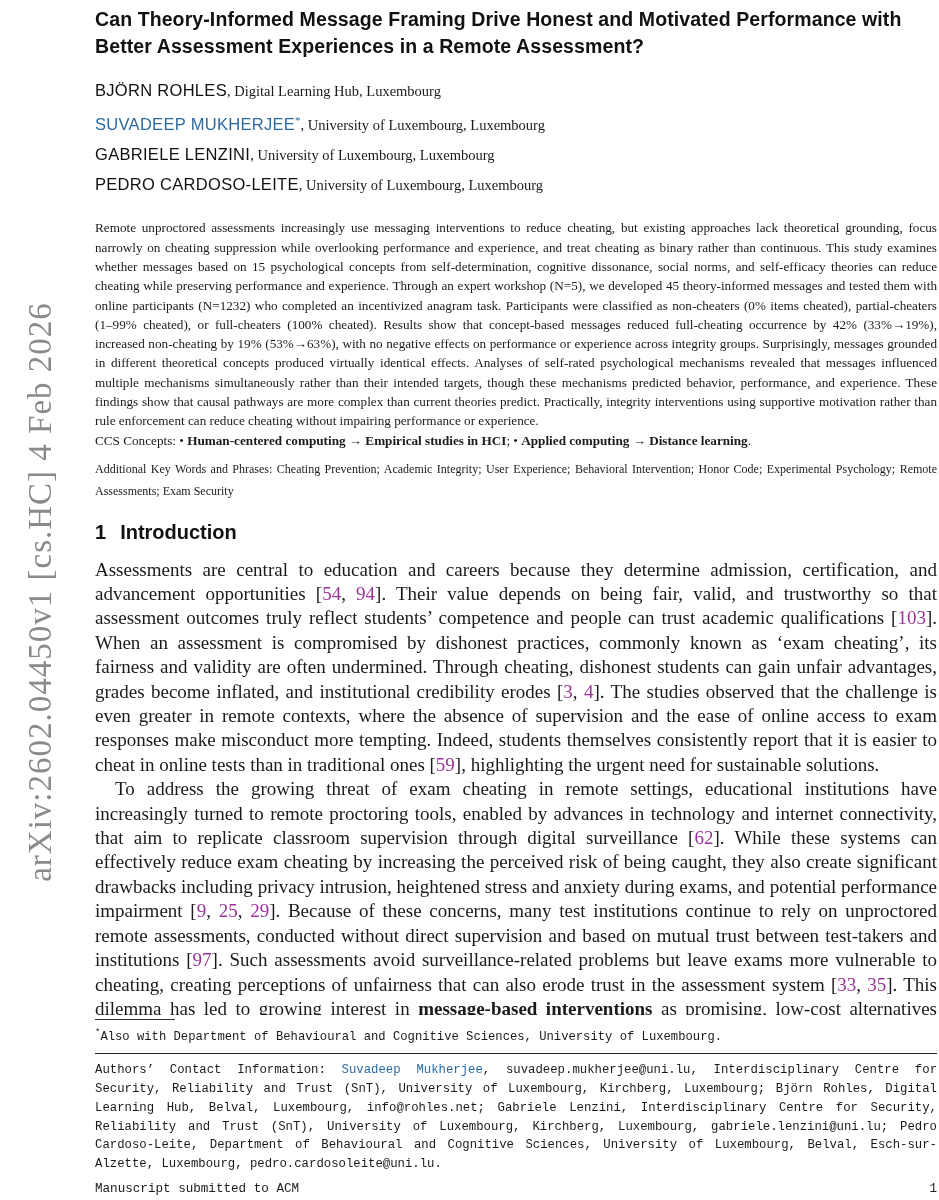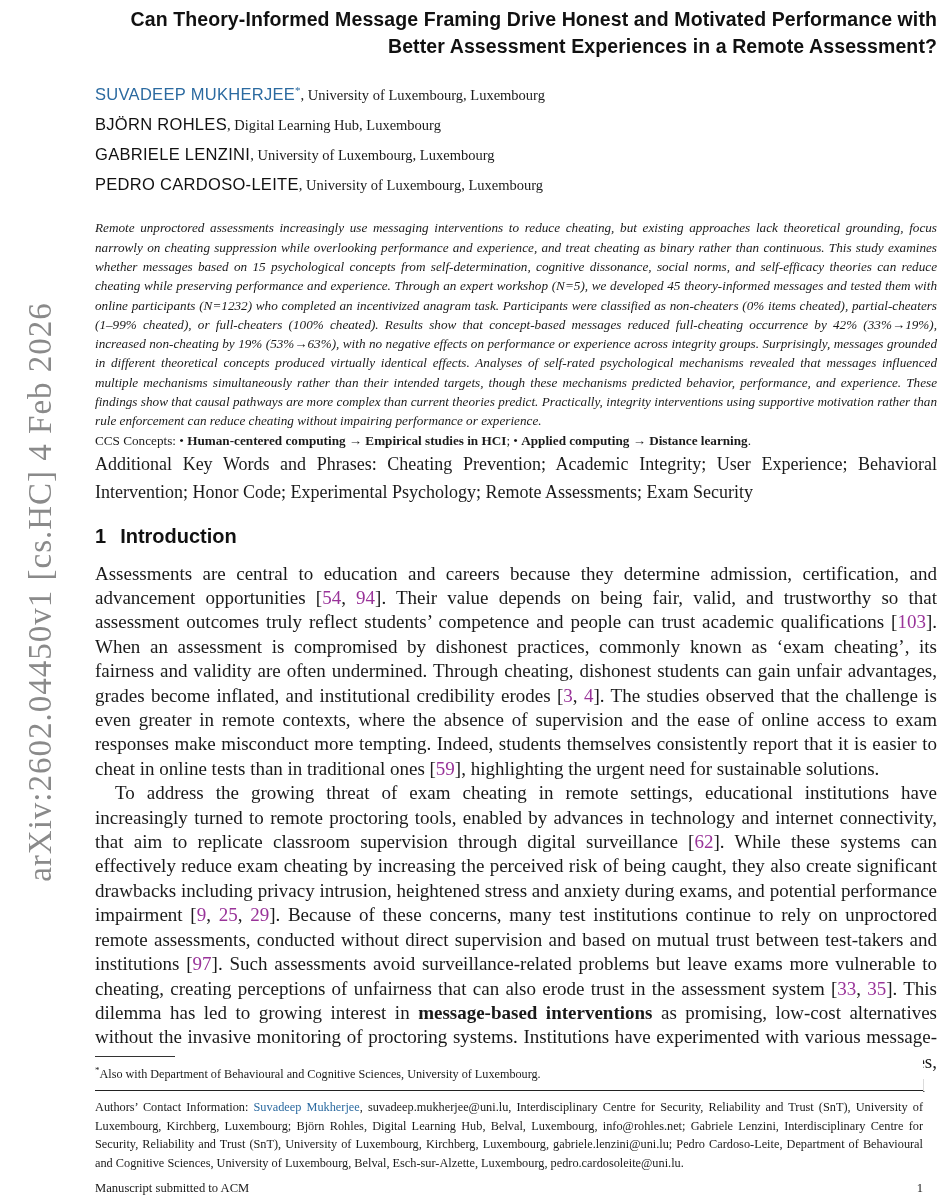--- a/index.html
+++ b/index.html
@@ -27,49 +27,47 @@
     left:95px;top:6px;
     width:842px;
   }
   .title{
     font-family:"Liberation Sans", sans-serif;
     font-weight:bold;
     font-size:19.5px;
     line-height:27px;
     letter-spacing:0.1px;
     color:#111;
-    text-align:right;
   }
   .authors{margin-top:16px;}
   .author-line{line-height:29px;white-space:nowrap;}
   .author-name{
     font-family:"Liberation Sans", sans-serif;
     font-size:16.5px;
     letter-spacing:0.3px;
     color:#111;
   }
   .author-name.link{color:#2b6aa0;}
   .author-marker{color:#2b6aa0;font-size:11px;}
   .author-affil{font-size:14.5px;color:#1a1a1a;}
   .abstract{
     margin-top:18px;
     font-size:13.2px;
     line-height:19.3px;
     text-align:justify;
-    font-style:italic;
   }
   .ccs{
     font-size:13.2px;
     line-height:19px;
     text-align:justify;
   }
   .keywords{
-    margin-top:0;
-    font-size:18px;
-    line-height:28px;
+    margin-top:8px;
+    font-size:12px;
+    line-height:22px;
     text-align:justify;
   }
   .section-heading{
     margin-top:19px;
     font-family:"Liberation Sans", sans-serif;
     font-weight:bold;
     font-size:20px;
     color:#111;
   }
   .section-number{display:inline-block;margin-right:14px;}
@@ -79,23 +77,24 @@
     line-height:24.4px;
     text-align:justify;
   }
   .body-para.first{margin-top:14px;}
   .body-para.indent{text-indent:20px;}
   .cite{color:#993399;}
   .b{font-weight:bold;}
   .link{color:#2b6aa0;}
   .bottom-block{
     position:absolute;
-    left:95px;right:16px;bottom:4px;
+    left:95px;right:2px;bottom:4px;
     background:#ffffff;
     padding-top:4px;
+    font-family:Liberation Mono, monospace;
   }
   .footnote-rule{
     width:80px;height:0;
     border-top:1px solid #333;
     margin-bottom:5px;
   }
   .footnote{
     font-size:12.2px;
     line-height:16px;
   }
@@ -122,22 +121,22 @@
 
 <div class="page">
 
   <div class="watermark">arXiv:2602.04450v1  [cs.HC]  4 Feb 2026</div>
 
   <div class="content">
 
     <div class="title">Can Theory-Informed Message Framing Drive Honest and Motivated Performance with Better Assessment Experiences in a Remote Assessment?</div>
 
     <div class="authors" id="authors-container">
+        <div class="author-line"><span class="author-name">BJÖRN ROHLES</span><span class="author-affil">, Digital Learning Hub, Luxembourg</span></div>
         <div class="author-line"><span class="author-name link">SUVADEEP MUKHERJEE</span><sup class="author-marker">*</sup><span class="author-affil">, University of Luxembourg, Luxembourg</span></div>
-        <div class="author-line"><span class="author-name">BJÖRN ROHLES</span><span class="author-affil">, Digital Learning Hub, Luxembourg</span></div>
         <div class="author-line"><span class="author-name">GABRIELE LENZINI</span><span class="author-affil">, University of Luxembourg, Luxembourg</span></div>
         <div class="author-line"><span class="author-name">PEDRO CARDOSO-LEITE</span><span class="author-affil">, University of Luxembourg, Luxembourg</span></div>
       </div>
 
     <div class="abstract">Remote unproctored assessments increasingly use messaging interventions to reduce cheating, but existing approaches lack theoretical grounding, focus narrowly on cheating suppression while overlooking performance and experience, and treat cheating as binary rather than continuous. This study examines whether messages based on 15 psychological concepts from self-determination, cognitive dissonance, social norms, and self-efficacy theories can reduce cheating while preserving performance and experience. Through an expert workshop (N=5), we developed 45 theory-informed messages and tested them with online participants (N=1232) who completed an incentivized anagram task. Participants were classified as non-cheaters (0% items cheated), partial-cheaters (1–99% cheated), or full-cheaters (100% cheated). Results show that concept-based messages reduced full-cheating occurrence by 42% (33%→19%), increased non-cheating by 19% (53%→63%), with no negative effects on performance or experience across integrity groups. Surprisingly, messages grounded in different theoretical concepts produced virtually identical effects. Analyses of self-rated psychological mechanisms revealed that messages influenced multiple mechanisms simultaneously rather than their intended targets, though these mechanisms predicted behavior, performance, and experience. These findings show that causal pathways are more complex than current theories predict. Practically, integrity interventions using supportive motivation rather than rule enforcement can reduce cheating without impairing performance or experience.</div>
 
     <div class="ccs"><span class="text">CCS Concepts: • </span><span class="b">Human-centered computing → Empirical studies in HCI</span><span class="text">; • </span><span class="b">Applied computing → Distance learning</span><span class="text">.</span></div>
 
     <div class="keywords">Additional Key Words and Phrases: Cheating Prevention; Academic Integrity; User Experience; Behavioral Intervention; Honor Code; Experimental Psychology; Remote Assessments; Exam Security</div>
 

